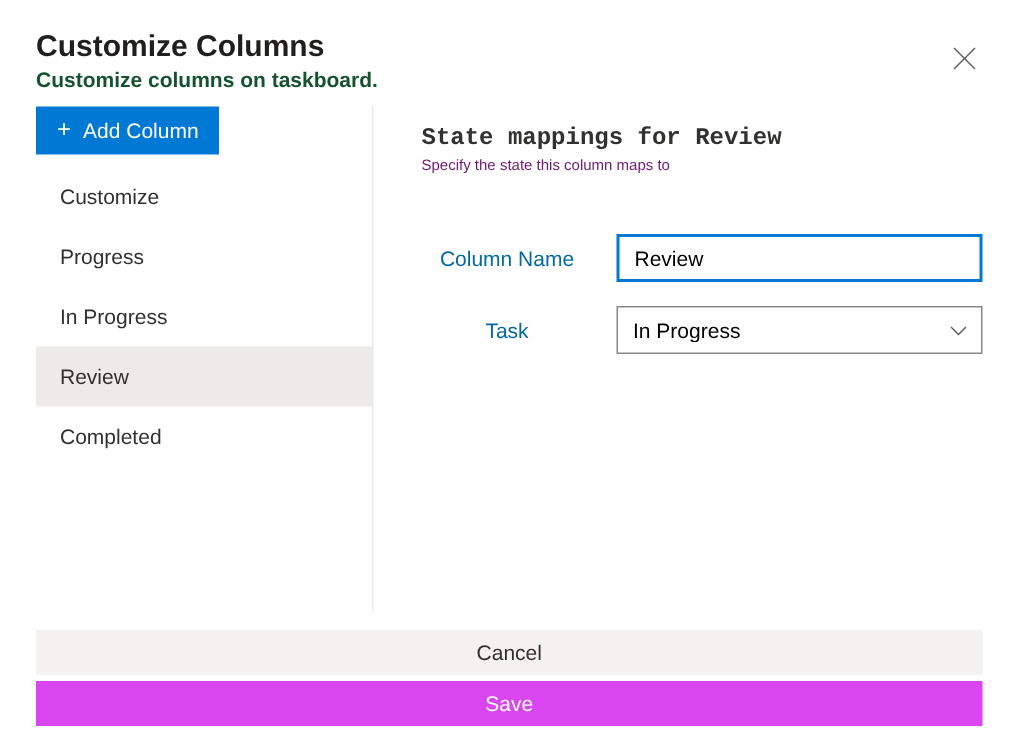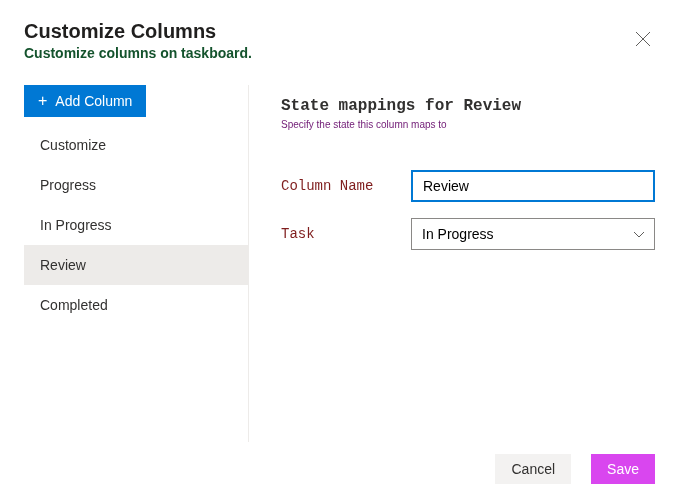--- a/index.html
+++ b/index.html
@@ -19,21 +19,21 @@
     .dialog {
       padding: 20px 24px;
       height: 100%;
       display: flex;
       flex-direction: column;
     }
     .header {
       display: flex;
       justify-content: space-between;
       align-items: center;
-      margin-bottom: 14px;
+      margin-bottom: 0;
     }
     .title-block {
       display: flex;
       flex-direction: column;
     }
     .title {
       font-size: 20px;
       font-weight: 600;
       color: #201f1e;
       margin-bottom: 2px;
@@ -110,25 +110,24 @@
       color: #701a75;
       margin-bottom: 40px;
     }
     .form-row {
       display: flex;
       align-items: center;
       margin-bottom: 16px;
     }
     .form-label {
       width: 130px;
-      text-align: left;
+      text-align: center;
       padding-right: 16px;
       font-size: 14px;
-      color: #7f1d1d;
-      font-family: Liberation Mono, monospace;
+      color: #0369a1;
     }
     .text-input {
       flex: 1;
       height: 32px;
       border: 2px solid #0078d4;
       padding: 0 10px;
       font-size: 14px;
       font-family: inherit;
       outline: none;
     }
@@ -151,23 +150,24 @@
     }
     .chevron {
       position: absolute;
       right: 10px;
       top: 50%;
       transform: translateY(-50%);
       pointer-events: none;
     }
     .footer {
       display: flex;
-      justify-content: flex-end;
-      gap: 20px;
+      justify-content: center;
+      gap: 4px;
       padding-top: 12px;
+      flex-direction: column;
     }
     .btn {
       padding: 7px 16px;
       font-size: 14px;
       border: none;
       cursor: pointer;
       font-family: inherit;
     }
     .btn-secondary {
       background: #f3f2f1;

